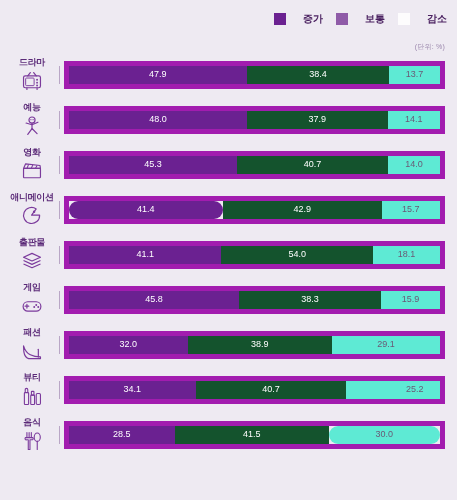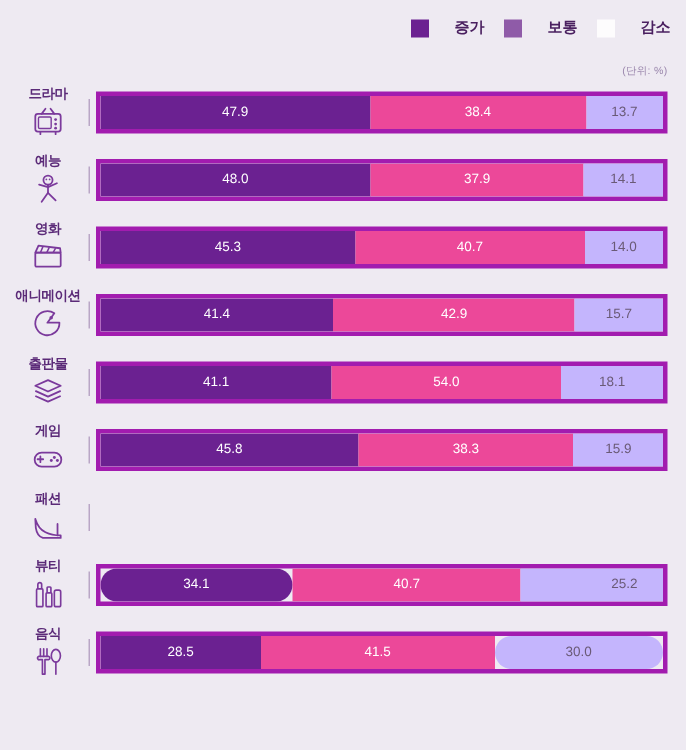--- a/index.html
+++ b/index.html
@@ -108,36 +108,36 @@
     height: 18px;
     background: #B9A6C6;
   }
 
   
   .bar {
     flex: 1 1 auto;
     height: 28px;
     display: flex;
     margin-right: 12px;
-    border: 3px solid #a21caf;
+    border: 5px solid #a21caf;
     overflow: hidden;
   }
   .seg {
     display: flex;
     align-items: center;
     justify-content: center;
     font-size: 9px;
     line-height: 1;
     height: 100%;
     overflow: hidden;
     white-space: nowrap;
   }
   .seg-inc { background: #6B2191; color: #FFFFFF; }
-  .seg-avg { background: #ec4899; color: #FFFFFF; }
-  .seg-dec { background: #c4b5fd; color: #6A5A76; }
+  .seg-avg { background: #14532d; color: #FFFFFF; }
+  .seg-dec { background: #5eead4; color: #6A5A76; }
 </style>
 </head>
 <body>
 
 <div class="legend">
   <div class="legend-item">
     <span class="legend-swatch" style="background: rgb(107, 33, 145);"></span>
     <span class="legend-label">증가</span>
   </div>
   <div class="legend-item">
@@ -205,21 +205,21 @@
       <div class="cat">
         <div class="cat-label">애니메이션</div>
         <div class="cat-icon">
           <svg viewBox="0 0 26 26">
             <use href="#ic-animation-face-icon"></use>
           </svg>
         </div>
         <span class="tick"></span>
       </div>
       <div class="bar">
-        <div class="seg seg-inc" style="width: 41.4%;">41.4</div>
+        <div class="seg seg-inc" style="width: 41.4%; border-radius: 11px;">41.4</div>
         <div class="seg seg-avg" style="width: 42.9%;">42.9</div>
         <div class="seg seg-dec" style="width: 15.7%;">15.7</div>
       </div>
     </div>
     <div class="row">
       <div class="cat">
         <div class="cat-label">출판물</div>
         <div class="cat-icon">
           <svg viewBox="0 0 26 26">
             <use href="#ic-books-icon"></use>
@@ -252,33 +252,38 @@
     <div class="row">
       <div class="cat">
         <div class="cat-label">패션</div>
         <div class="cat-icon">
           <svg viewBox="0 0 26 26">
             <use href="#ic-high-heel-icon"></use>
           </svg>
         </div>
         <span class="tick"></span>
       </div>
+      <div class="bar">
+        <div class="seg seg-inc" style="width: 32%;">32.0</div>
+        <div class="seg seg-avg" style="width: 38.9%;">38.9</div>
+        <div class="seg seg-dec" style="width: 29.1%;">29.1</div>
+      </div>
     </div>
     <div class="row">
       <div class="cat">
         <div class="cat-label">뷰티</div>
         <div class="cat-icon">
           <svg viewBox="0 0 26 26">
             <use href="#ic-cosmetics-icon"></use>
           </svg>
         </div>
         <span class="tick"></span>
       </div>
       <div class="bar">
-        <div class="seg seg-inc" style="width: 34.1%; border-radius: 13px;">34.1</div>
+        <div class="seg seg-inc" style="width: 34.1%;">34.1</div>
         <div class="seg seg-avg" style="width: 40.7%;">40.7</div>
         <div class="seg seg-dec" style="width: 25.2%; padding-left: 43px;">25.2</div>
       </div>
     </div>
     <div class="row">
       <div class="cat">
         <div class="cat-label">음식</div>
         <div class="cat-icon">
           <svg viewBox="0 0 26 26">
             <use href="#ic-cutlery-icon"></use>

